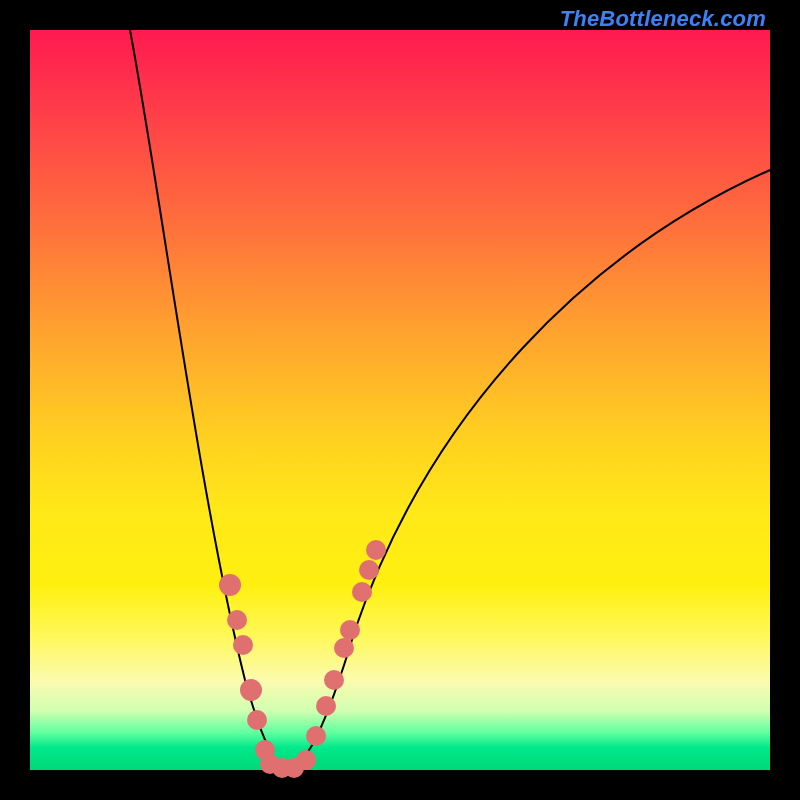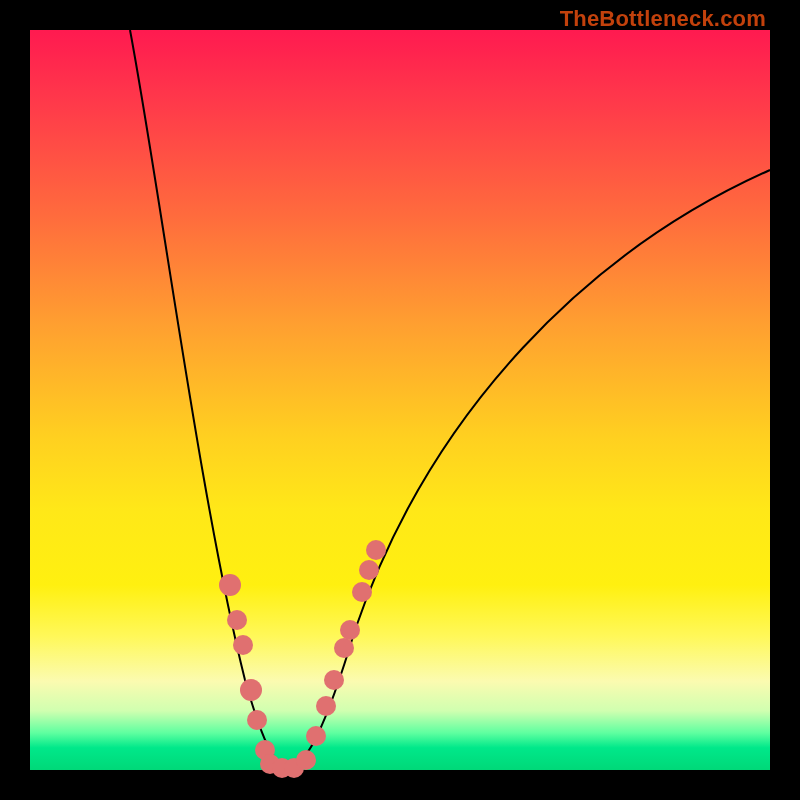--- a/index.html
+++ b/index.html
@@ -31,22 +31,23 @@
       #00e88a 97%,
       #00d878 100%);
   }
   .watermark {
     position: absolute;
     top: 6px;
     right: 34px;
     font-family: Arial, Helvetica, sans-serif;
     font-size: 22px;
     font-weight: 600;
-    color: #c2410c;
+    color: #3b82f6;
     letter-spacing: 0.2px;
+    font-style: italic;
   }
   svg.curve {
     position: absolute;
     left: 0; top: 0;
     width: 100%;
     height: 100%;
     overflow: visible;
   }
   .bead {
     fill: #e07070;

